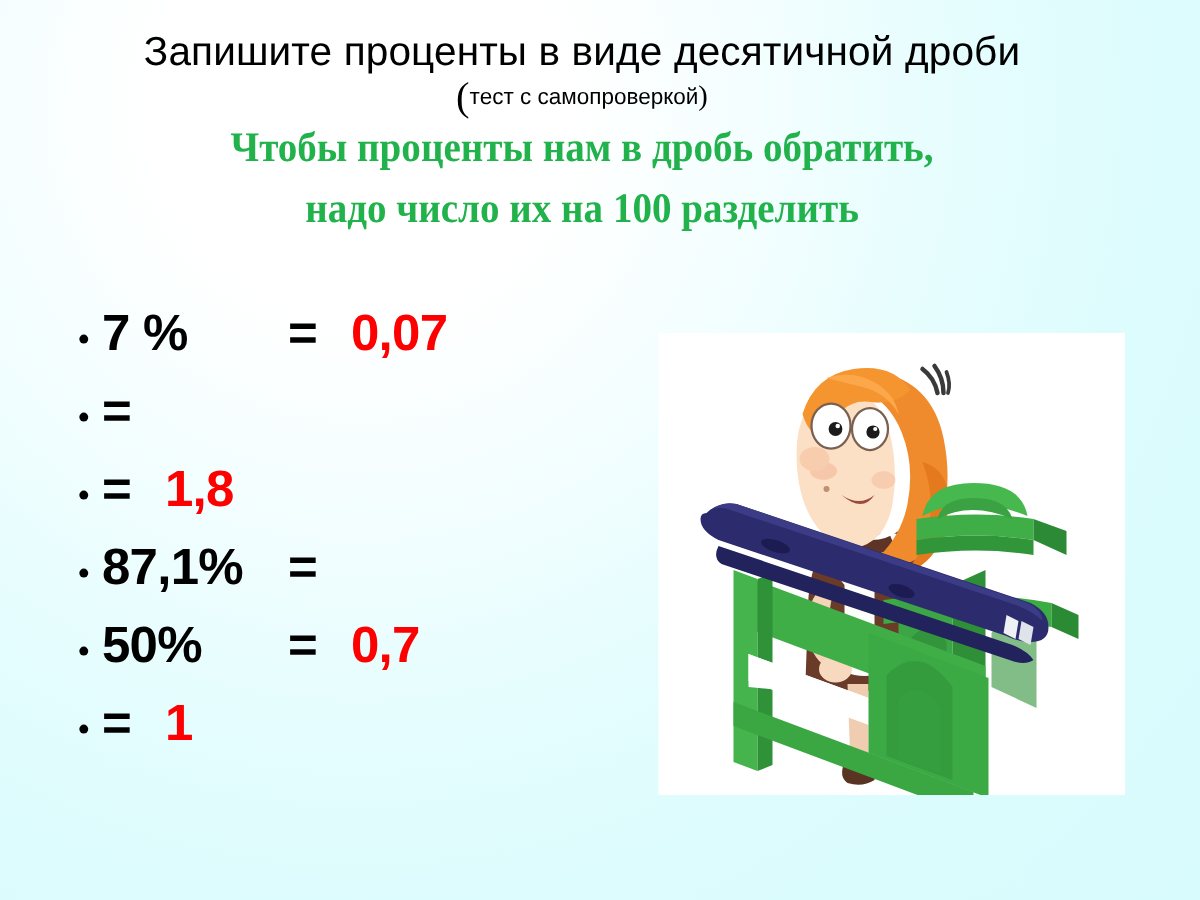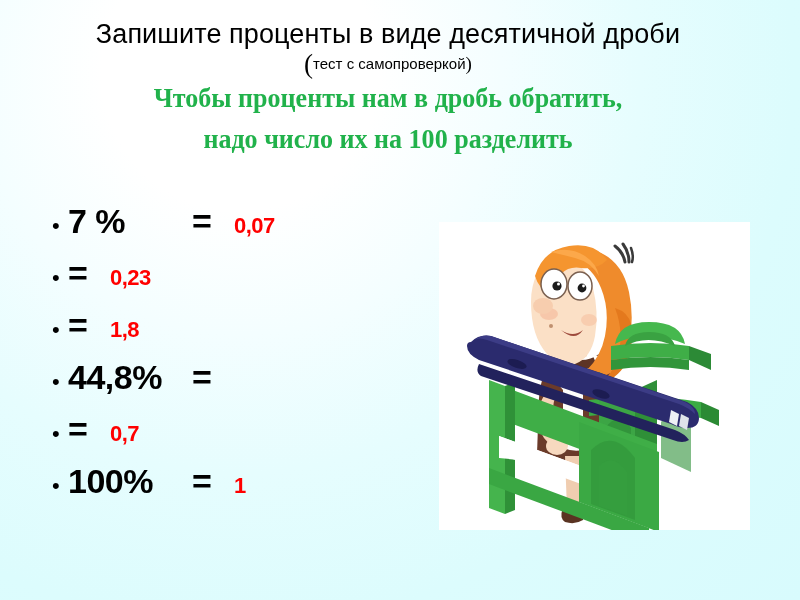--- a/index.html
+++ b/index.html
@@ -104,21 +104,21 @@
   .eq {
     font-family: "Liberation Sans", sans-serif;
     font-weight: bold;
     font-size: 34px;
     color: #000;
     width: 42px;
   }
   .val {
     font-family: "Liberation Sans", sans-serif;
     font-weight: bold;
-    font-size: 22px;
+    font-size: 34px;
     color: #ff0000;
     letter-spacing: -0.5px;
   }
 
   
   .illustration {
     position: absolute;
     left: 439px;
     top: 222px;
     width: 311px;
@@ -151,44 +151,43 @@
     <div class="row">
       <span class="bullet">•</span>
       <span class="pct">7 %</span>
       <span class="eq">=</span>
       <span class="val">0,07</span>
     </div>
 
     <div class="row">
       <span class="bullet">•</span>
       <span class="eq">=</span>
-      <span class="val">0,23</span>
     </div>
 
     <div class="row">
       <span class="bullet">•</span>
       <span class="eq">=</span>
       <span class="val">1,8</span>
     </div>
 
     <div class="row">
       <span class="bullet">•</span>
-      <span class="pct">44,8%</span>
-      <span class="eq">=</span>
-    </div>
-
-    <div class="row">
-      <span class="bullet">•</span>
+      <span class="pct">87,1%</span>
+      <span class="eq">=</span>
+    </div>
+
+    <div class="row">
+      <span class="bullet">•</span>
+      <span class="pct">50%</span>
       <span class="eq">=</span>
       <span class="val">0,7</span>
     </div>
 
     <div class="row">
       <span class="bullet">•</span>
-      <span class="pct">100%</span>
       <span class="eq">=</span>
       <span class="val">1</span>
     </div>
 
   </div>
 
   <div class="illustration">
     <svg width="311" height="308" viewBox="0 0 311 308">
       <rect x="0" y="0" width="311" height="308" fill="#ffffff"></rect>
 

